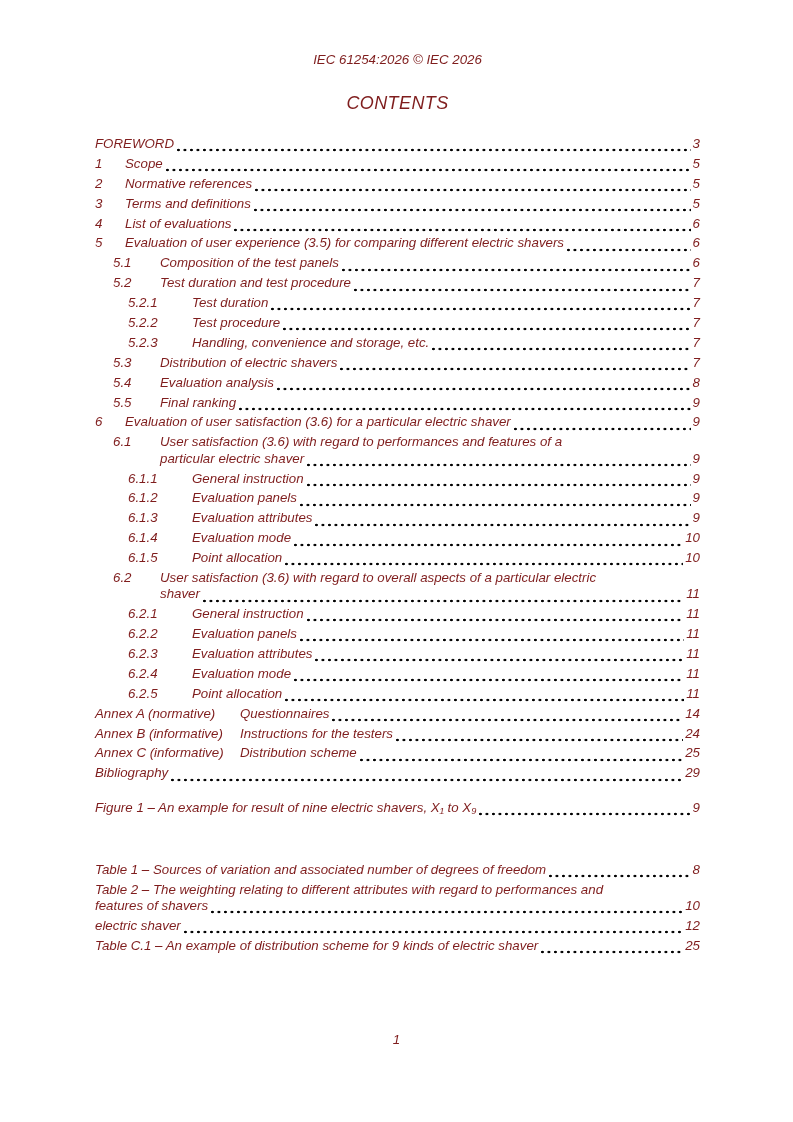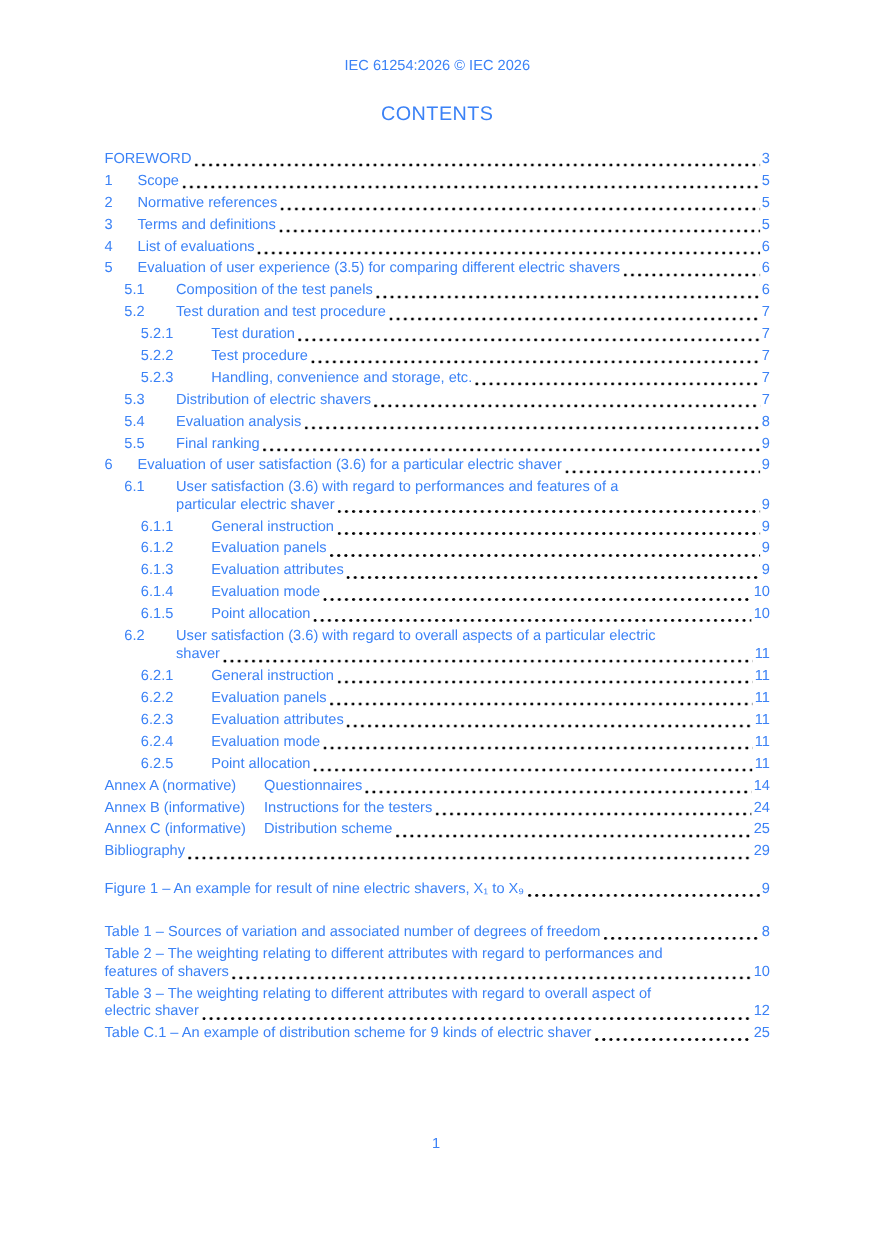--- a/index.html
+++ b/index.html
@@ -4,24 +4,25 @@
 <style>
   html, body { margin: 0; padding: 0; background: #ffffff; }
   .page {
     position: relative;
     width: 793px;
     height: 1122px;
     margin: 0 auto;
     background: #ffffff;
     font-family: "Liberation Sans", "DejaVu Sans", sans-serif;
     font-size: 13.3px;
-    color: #3b82f6;
+    color: #7f1d1d;
     box-sizing: border-box;
     padding: 52px 93px 0 95px;
     overflow: hidden;
+    font-style: italic;
   }
   .doc-header {
     text-align: center;
     margin-bottom: 26px;
     white-space: pre;
   }
   .doc-title {
     text-align: center;
     font-size: 18px;
     letter-spacing: 0.4px;
@@ -47,21 +48,21 @@
     min-width: 12px;
     height: 4px;
     margin: 0 2px 0 3px;
     background-image: radial-gradient(circle at 1.5px 2px, #000 1.1px, rgba(0,0,0,0) 1.6px);
     background-size: 6.5px 4px;
     background-repeat: repeat-x;
     background-position: left bottom;
   }
   .pagenum { flex: 0 0 auto; text-align: right; }
   .figures-section { margin-top: 18px; }
-  .tables-section { margin-top: 23px; }
+  .tables-section { margin-top: 46px; }
   .page-footer {
     position: absolute;
     left: 0;
     right: 0;
     top: 1032px;
     text-align: center;
   }
 </style>
 </head>
 <body>
@@ -408,21 +409,20 @@
           <div class="line">Table 2 – The weighting relating to different attributes with regard to performances and</div>
           <div class="line last">
             <span class="ltext">features of shavers</span>
             <span class="leader"></span>
             <span class="pagenum">10</span>
           </div>
         </div>
       </div>
       <div class="toc-entry l0">
         <div class="body">
-          <div class="line">Table 3 – The weighting relating to different attributes with regard to overall aspect of</div>
           <div class="line last">
             <span class="ltext">electric shaver</span>
             <span class="leader"></span>
             <span class="pagenum">12</span>
           </div>
         </div>
       </div>
       <div class="toc-entry l0">
         <div class="body">
           <div class="line last">

